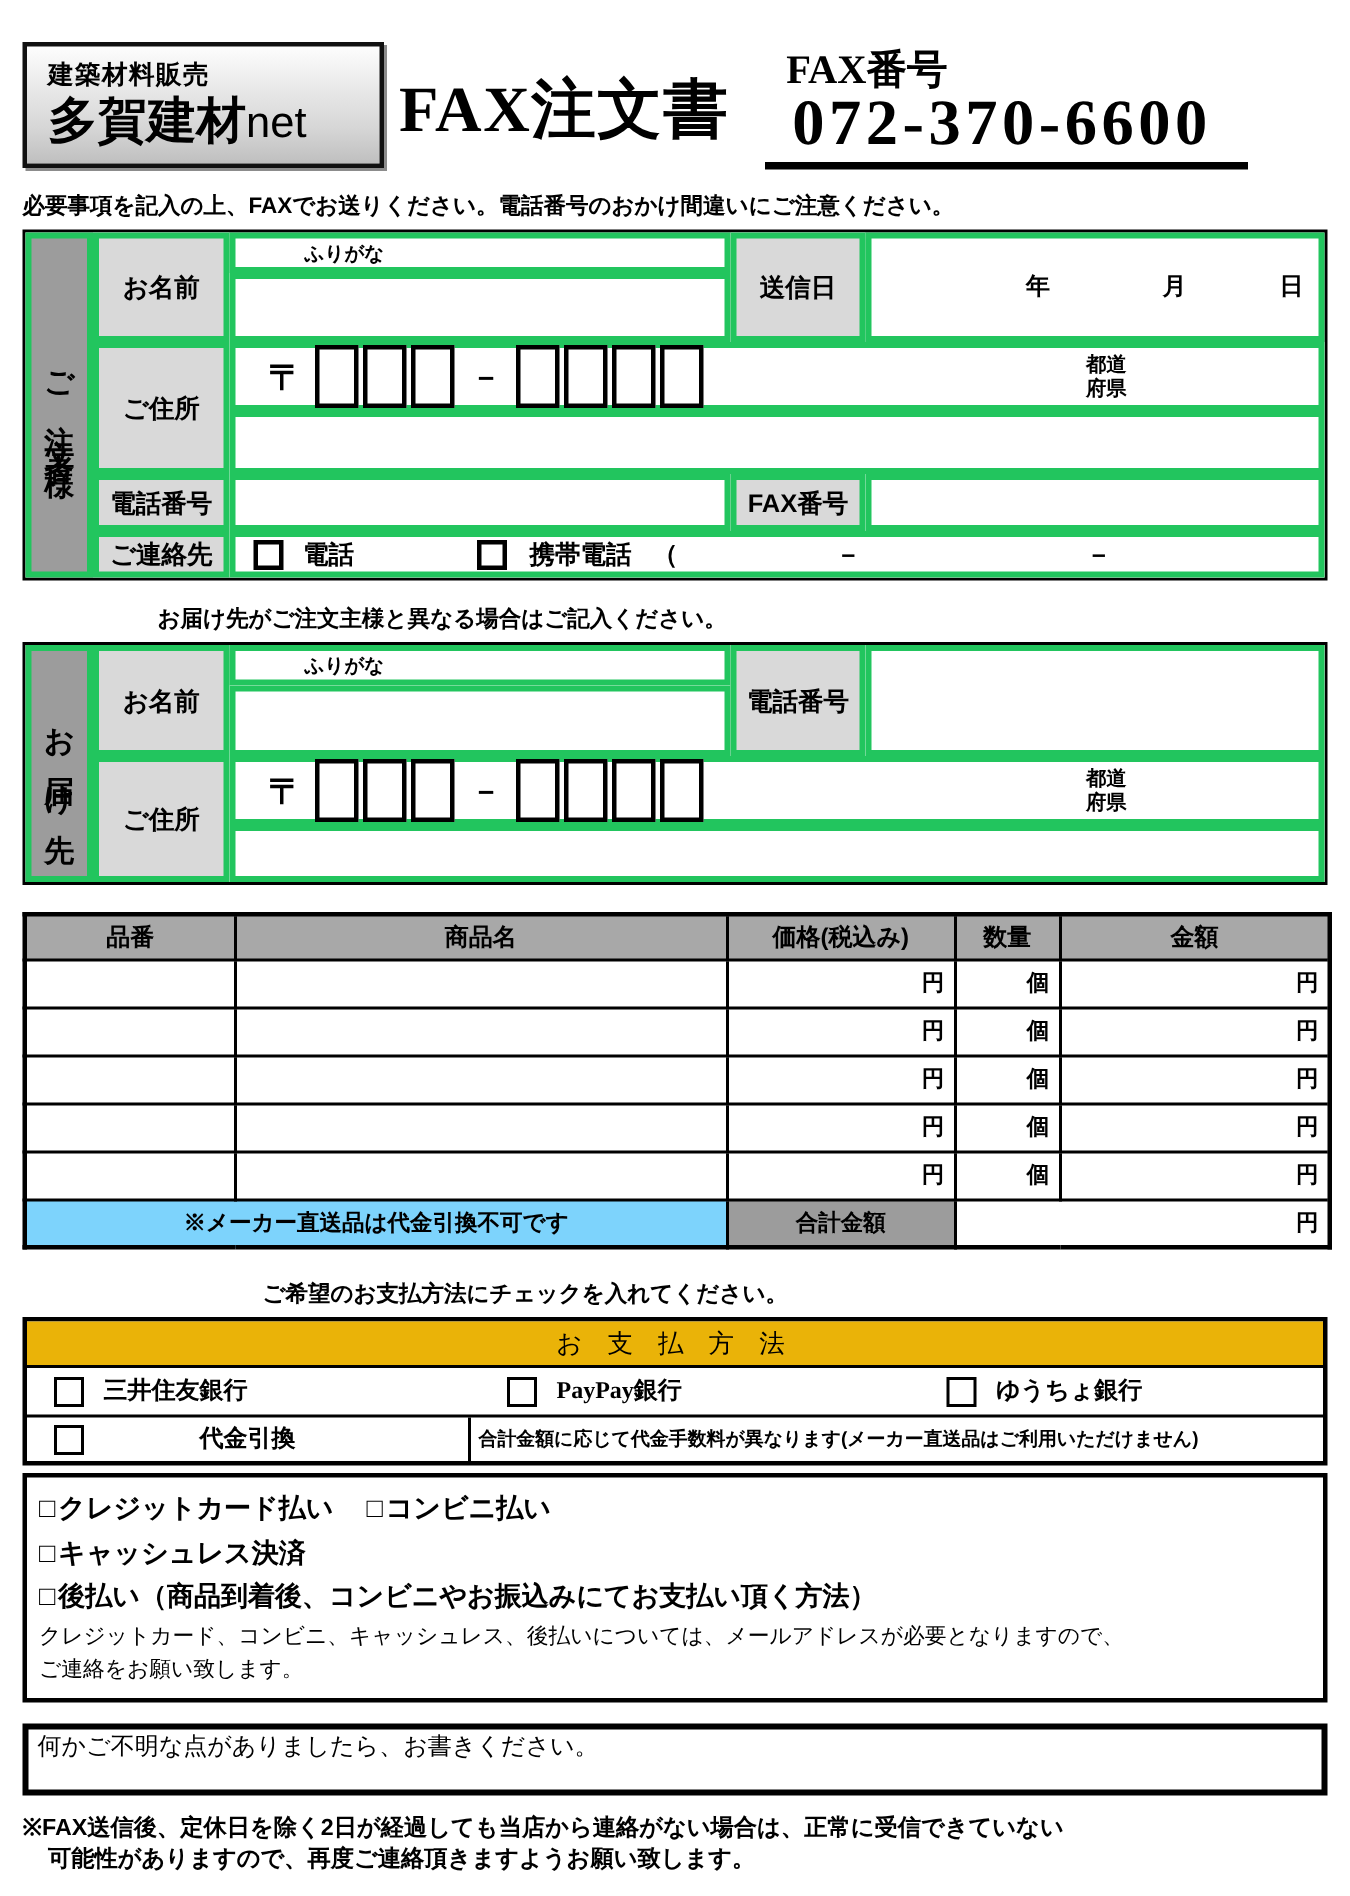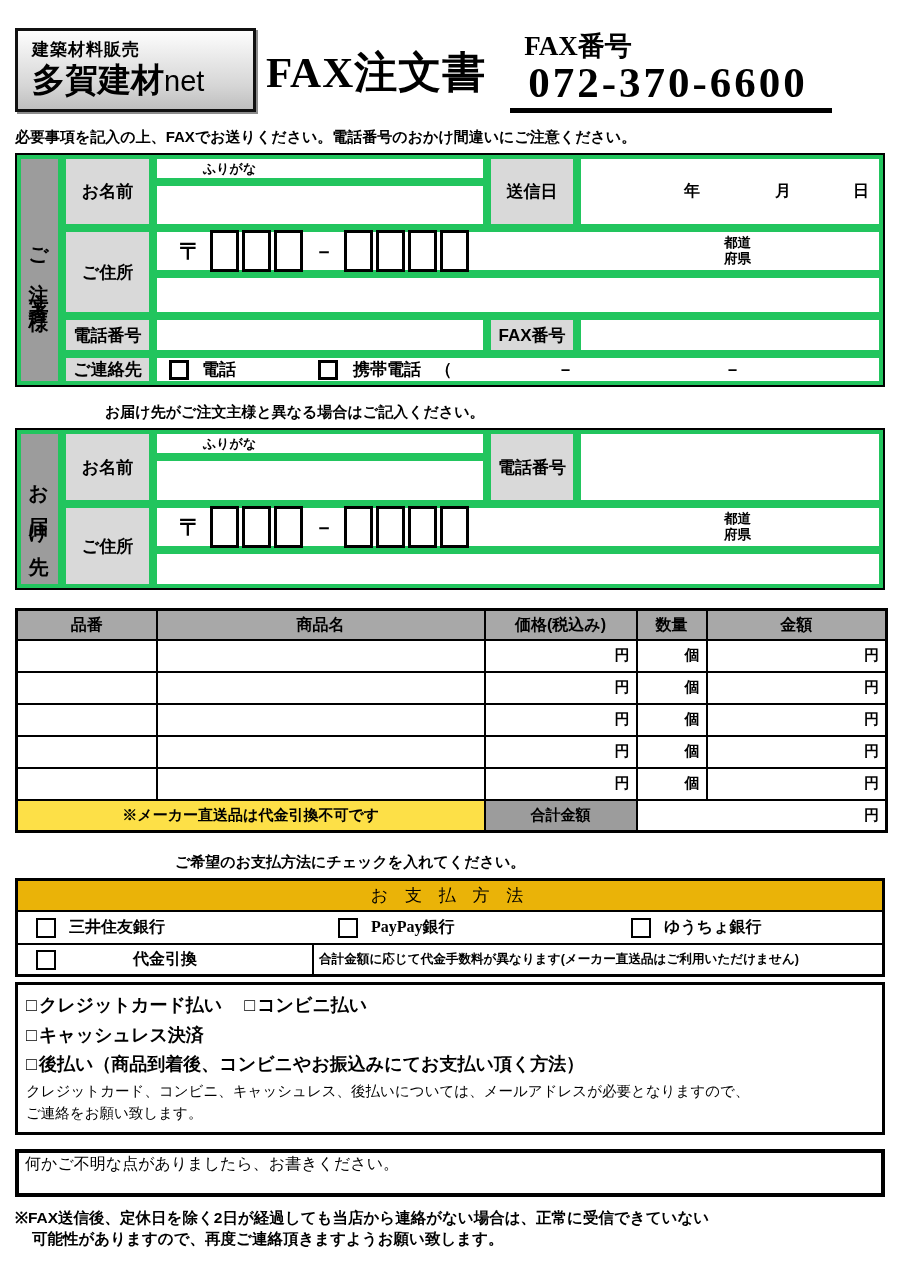--- a/index.html
+++ b/index.html
@@ -35,21 +35,21 @@
   .pref{font-size:13.5px;font-weight:bold;text-align:center;line-height:1.25;margin-left:auto;margin-right:128px;}
   .cbx{width:20px;height:20px;border:3px solid #000;background:#fff;box-sizing:border-box;display:inline-block;flex:0 0 auto;}
   .ct{font-size:17px;font-weight:bold;}
 
   
   table.prod{border-collapse:collapse;width:870px;table-layout:fixed;margin-top:18px;border:3px solid #000;}
   table.prod td,table.prod th{border:2px solid #000;box-sizing:border-box;padding:0;}
   table.prod th{background:#a8a8a8;font-size:16px;font-weight:bold;height:30px;}
   table.prod td{height:32px;font-size:15px;font-weight:bold;}
   .tr-right{text-align:right;padding-right:6px !important;}
-  .pfoot-note{background:#fde047;text-align:center;font-size:15px;font-weight:bold;height:34px;}
+  .pfoot-note{background:#7dd3fc;text-align:center;font-size:15px;font-weight:bold;height:34px;}
   .pfoot-total{background:#9c9c9c;text-align:center;font-size:16px;font-weight:bold;}
 
   
   .pay-note{font-size:15px;font-weight:bold;margin:20px 0 0 160px;}
   .pay{border:3px solid #000;width:870px;box-sizing:border-box;margin-top:6px;}
   .pay-h{background:#eab308;border-bottom:2px solid #000;height:29px;display:flex;align-items:center;justify-content:center;font-size:17px;font-weight:normal;letter-spacing:6px;}
   .pay-r1{position:relative;height:31px;border-bottom:2px solid #000;}
   .pay-g{position:absolute;top:0;height:100%;display:flex;align-items:center;gap:13px;font-size:16px;font-weight:bold;}
   .pay-r2{display:flex;height:29px;}
   .pay-cod{width:296px;border-right:2px solid #000;display:flex;align-items:center;box-sizing:border-box;position:relative;}

